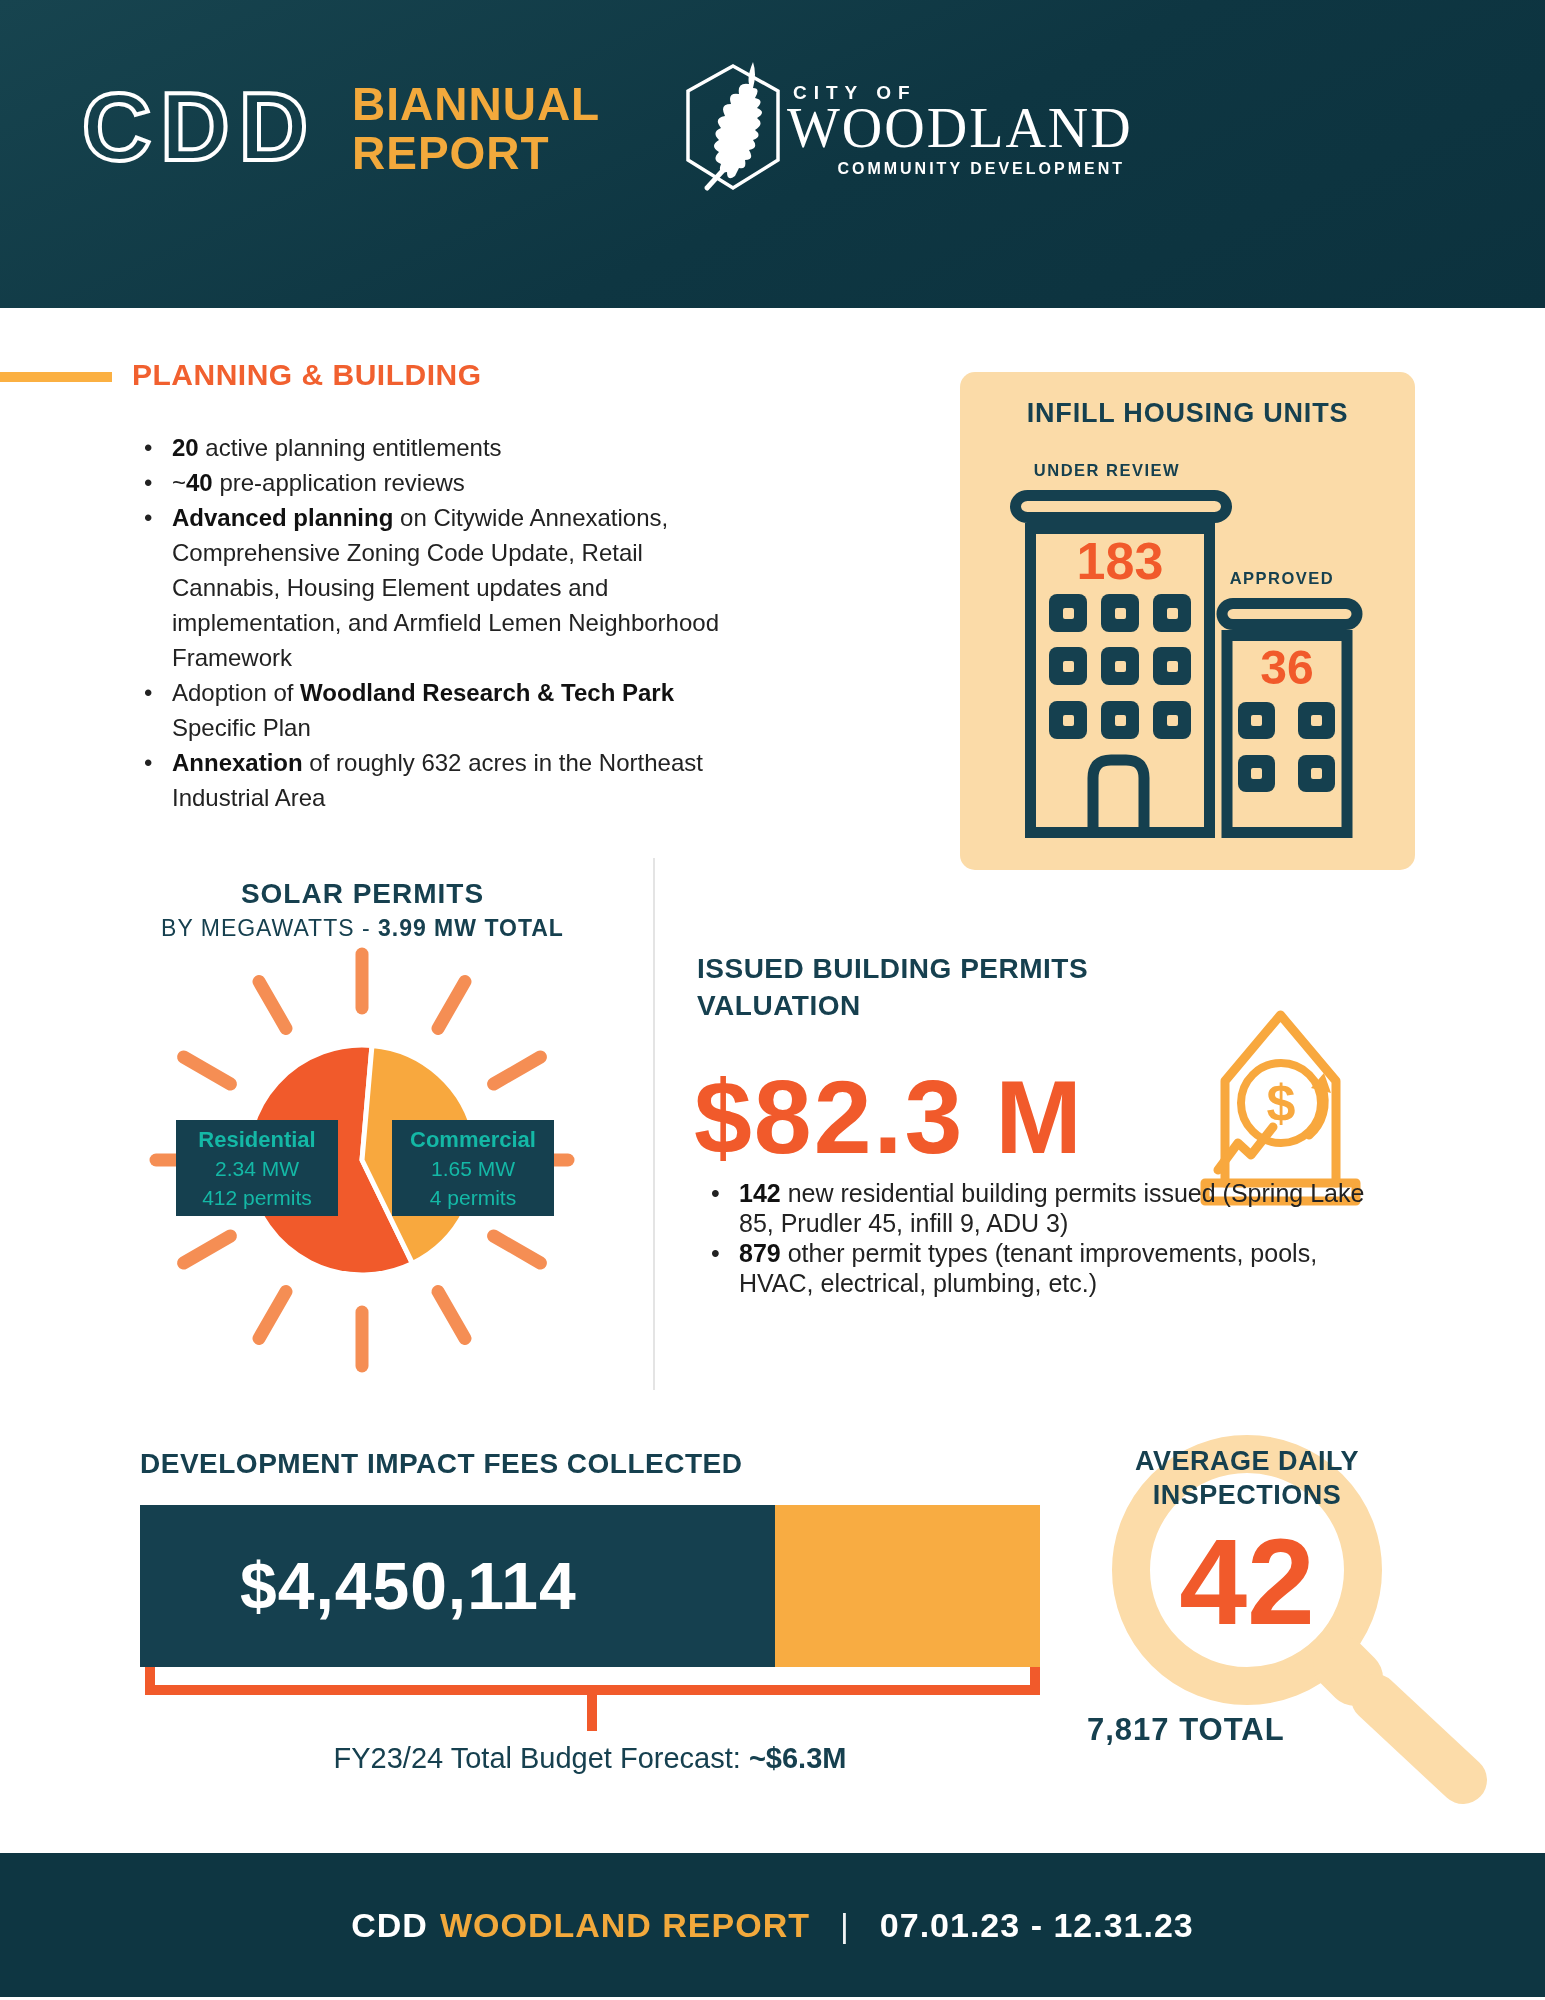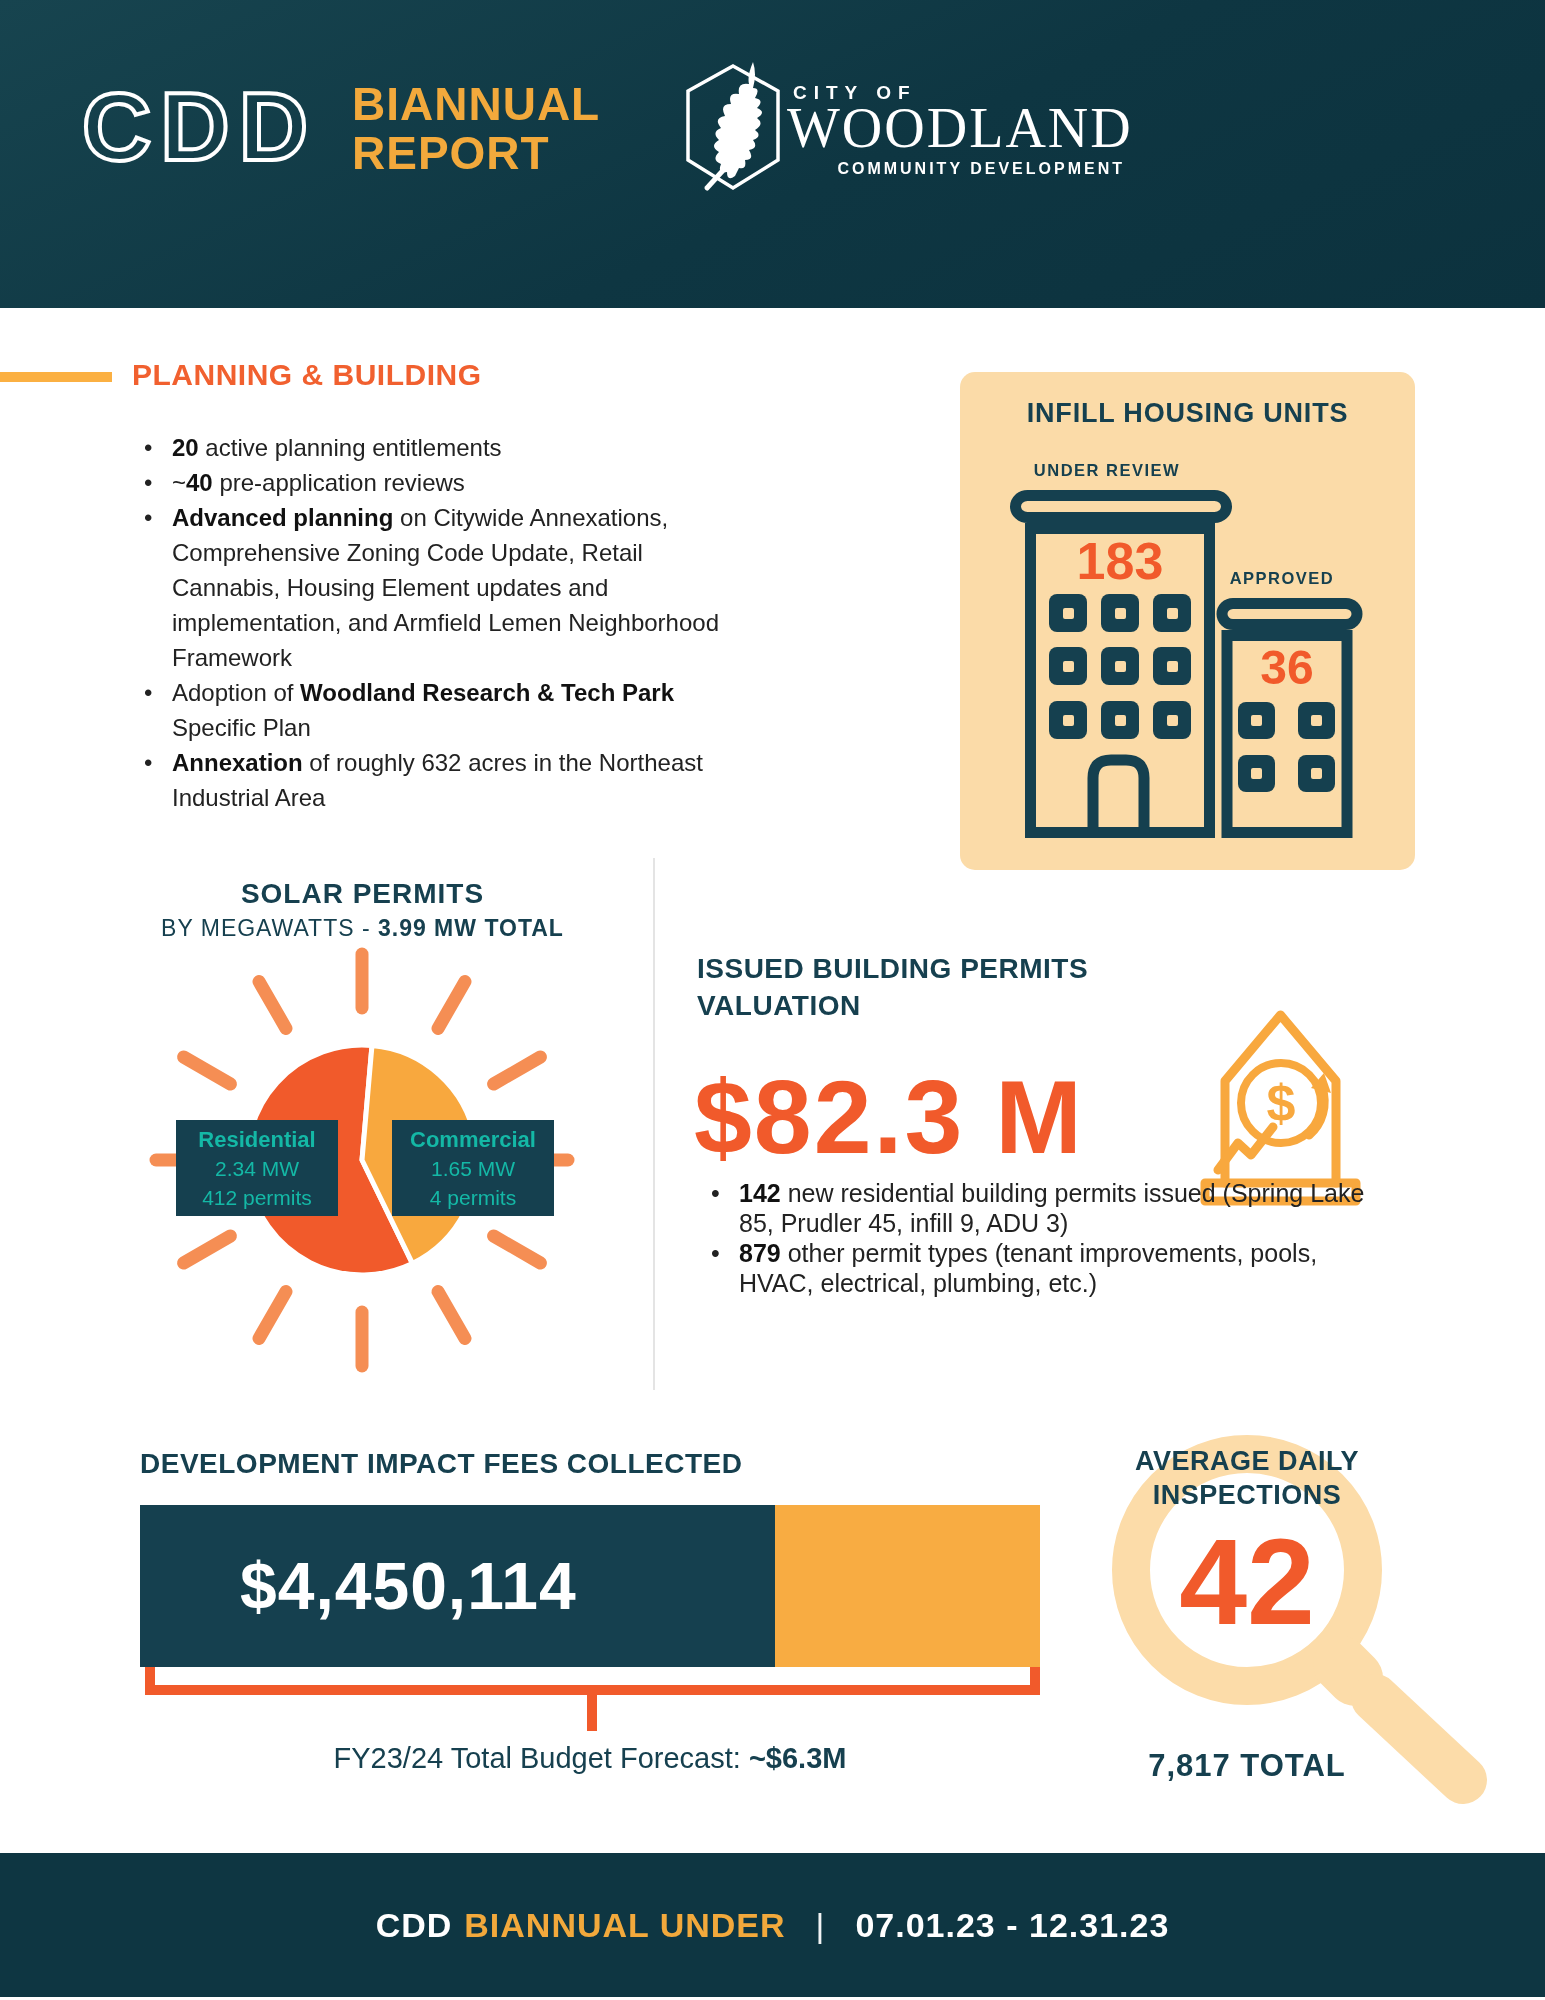--- a/index.html
+++ b/index.html
@@ -72,22 +72,22 @@
   .forecast { position:absolute; left:240px; top:1742px; width:700px; text-align:center;
     font-size:29px; color:#16404F; }
   .forecast b { font-weight:bold; }
 
   
   .mag-svg { position:absolute; left:1085px; top:1408px; z-index:0; }
   .insp-head { position:absolute; left:1087px; top:1444px; width:320px; text-align:center;
     color:#16404F; font-size:27px; font-weight:bold; line-height:34px; letter-spacing:0.5px; z-index:2; }
   .insp-value { position:absolute; left:1087px; top:1512px; width:320px; text-align:center;
     color:#F15A2B; font-size:122px; font-weight:bold; z-index:2; }
-  .insp-total { position:absolute; left:1087px; top:1712px; width:320px; text-align:center;
-    color:#16404F; font-size:31px; font-weight:bold; letter-spacing:1px; z-index:2;margin-top:36px; }
+  .insp-total { position:absolute; left:1087px; top:1712px; width:320px; text-align:left;
+    color:#16404F; font-size:31px; font-weight:bold; letter-spacing:1px; z-index:2; }
 
   
   .footer { position:absolute; left:0; top:1853px; width:1545px; height:144px; background:#0e3642;
     display:flex; align-items:center; justify-content:center; font-size:34px; font-weight:bold;
     letter-spacing:1px; color:#fff; }
   .footer .gold-txt { color:#F2A93C; margin-left:12px; }
   .footer .sep { font-weight:normal; margin:0 30px; opacity:0.95; }
 </style>
 </head>
 <body>
@@ -253,18 +253,18 @@
   </svg>
   <div class="insp-head">
     <div>AVERAGE DAILY</div>
     <div>INSPECTIONS</div>
   </div>
   <div class="insp-value">42</div>
   <div class="insp-total">7,817 TOTAL</div>
 
   <div class="footer">
     <span>CDD</span>
-    <span class="gold-txt">BIANNUAL UNDER</span>
+    <span class="gold-txt">WOODLAND REPORT</span>
     <span class="sep">|</span>
     <span>07.01.23 - 12.31.23</span>
   </div>
 
 </div>
 
 </body></html>

